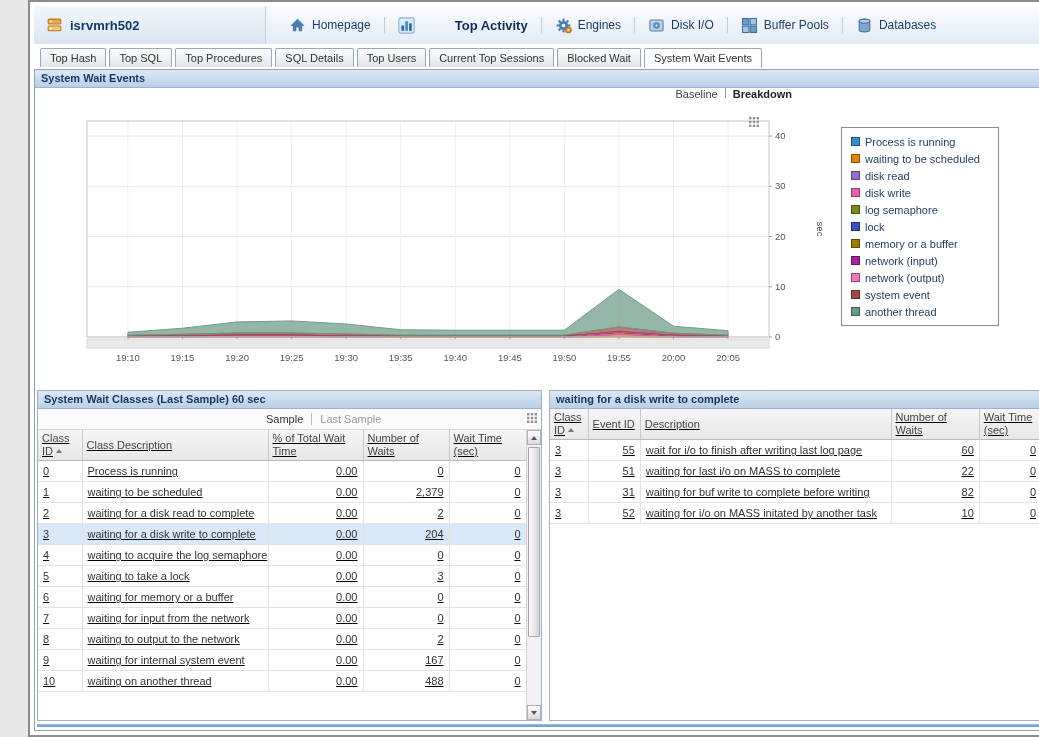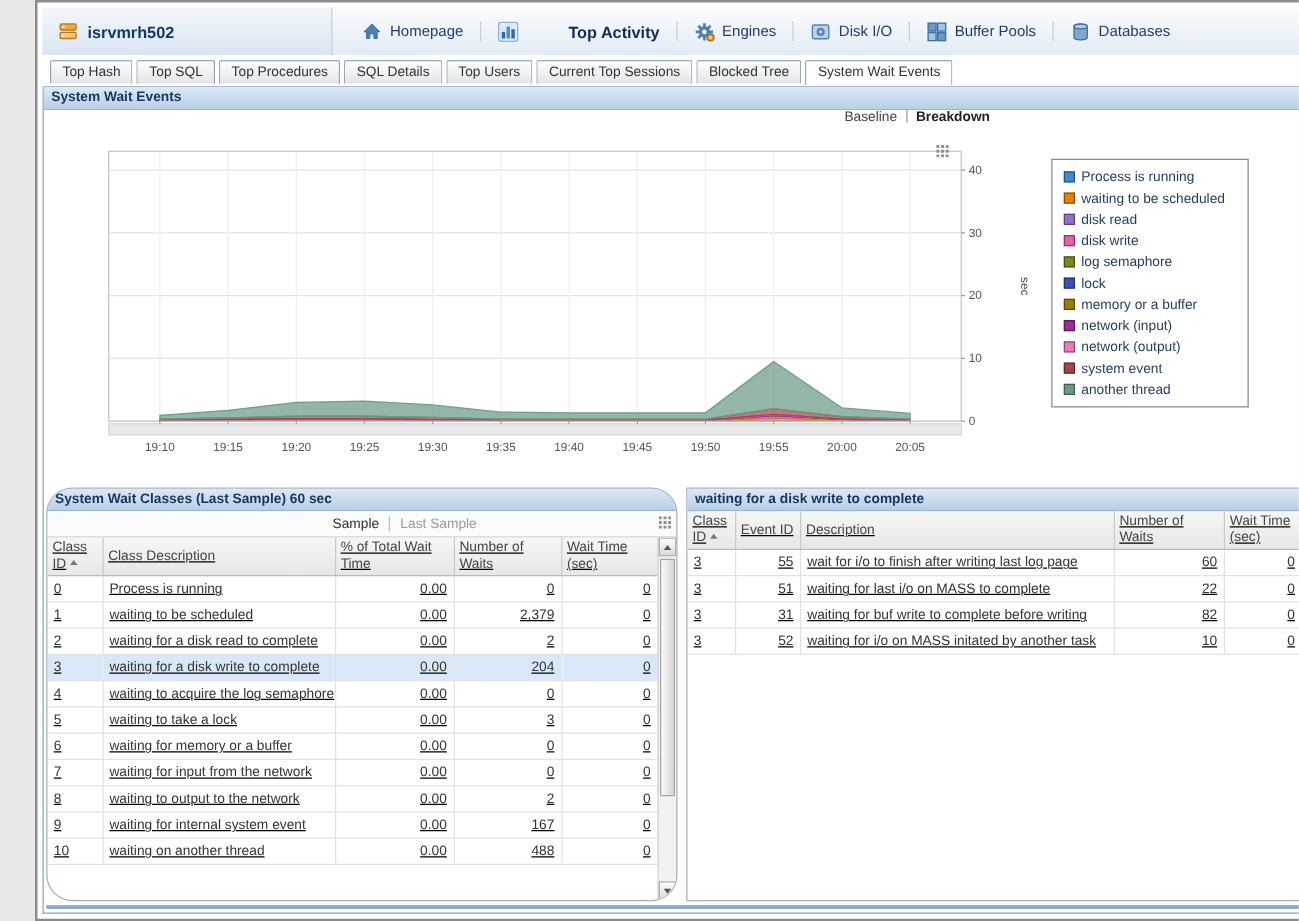--- a/index.html
+++ b/index.html
@@ -37,21 +37,21 @@
   .chart-wrap { display:flex; padding:0 6px; height:280px; }
   .chart-box { position:relative; flex:none; }
   .chart-opts { position:absolute; top:6px; right:66px; cursor:pointer; }
   .legend { margin-left:16px; margin-top:20px; align-self:flex-start; border:1px solid #8a8a8a; background:#fff; padding:5px 9px; min-width:158px; }
   .legend-item { display:flex; align-items:center; gap:5px; height:17px; font-size:11px; color:#1f3a5f; white-space:nowrap; }
   .swatch { width:9px; height:9px; flex:none; border:1px solid rgba(0,0,0,.4); }
 
   
   .bottom-row { display:flex; gap:7px; height:334px; padding:3px 2px 0; }
   .panel { border:1px solid #9fb0c2; display:flex; flex-direction:column; background:#fff; overflow:hidden; }
-  .panel.left { width:505px; flex:none;border-radius:21px; }
+  .panel.left { width:505px; flex:none; }
   .panel.right { flex:1; }
   .bottom-strip { height:3px; margin:3px 2px 0; background:linear-gradient(#9dbbdb,#6f97c2); }
 
   .period-bar { height:21px; flex:none; display:flex; align-items:center; border-bottom:1px solid #d4d4d4; background:#fbfbfb; padding:0 4px; font-size:11px; }
   .flex1 { flex:1; }
   .flex06 { flex:0.65; }
   .period-label { color:#333; }
   .vdiv { width:1px; height:12px; background:#bbb; margin:0 8px; }
   .period-value { color:#9a9a9a; }
 
@@ -168,21 +168,21 @@
       </nav>
   </header>
 
   <div class="tabbar" id="tabbar">
       <div class="tab">Top Hash</div>
       <div class="tab">Top SQL</div>
       <div class="tab">Top Procedures</div>
       <div class="tab">SQL Details</div>
       <div class="tab">Top Users</div>
       <div class="tab">Current Top Sessions</div>
-      <div class="tab">Blocked Tree</div>
+      <div class="tab">Blocked Wait</div>
       <div class="tab active">System Wait Events</div>
     </div>
 
   <div class="content">
 
     <div class="panel-titlebar">System Wait Events</div>
 
     <div class="view-switch">
       <span class="vs-link">Baseline</span>
       <span class="vs-sep"></span>

